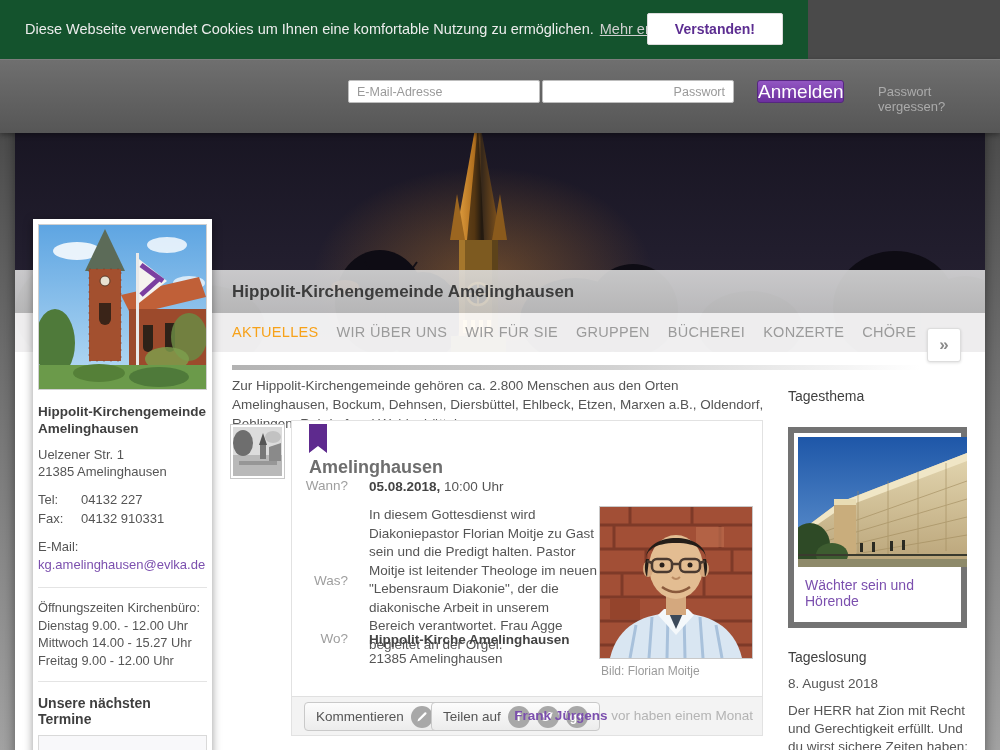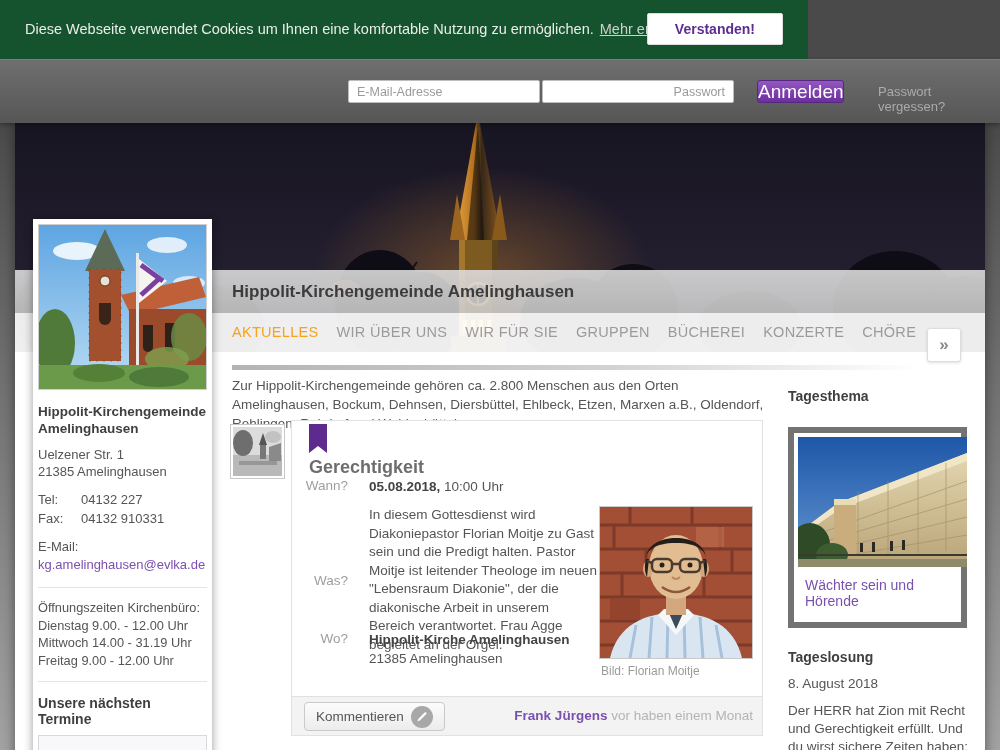--- a/index.html
+++ b/index.html
@@ -9,21 +9,21 @@
     font-family:"Liberation Sans", sans-serif;
     background:linear-gradient(180deg,#4a4a4a 16%,#6e6e6e 48%,#a3a3a3 100%);
   }
   
   .cookie-bar { position:absolute; left:0; top:0; width:808px; height:59px; background:#14532d; z-index:60; }
   .cookie-msg { position:absolute; left:25px; top:21px; font-size:14.5px; color:#ececec; }
   .cookie-more { color:#cfcfcf; text-decoration:underline; margin-left:6px; cursor:pointer; }
   .cookie-btn { position:absolute; right:25px; top:13px; height:32px; padding:0 27px; background:#fff;
     border:1px solid #dcdcdc; border-radius:2px; font-family:inherit; font-size:14px; font-weight:bold; color:#5c2d91; cursor:pointer; }
   
-  .login-bar { position:absolute; left:0; top:59px; width:1000px; height:64px;
+  .login-bar { position:absolute; left:0; top:59px; width:1000px; height:74px;
     background:linear-gradient(#6f6f6f,#565656); box-shadow:0 2px 5px rgba(0,0,0,.35); border-top:1px solid #7d7d7d; z-index:55; }
   .login-input { position:absolute; top:20px; width:192px; height:23px; border:1px solid #bdbdbd; border-radius:2px;
     background:#fff; font-family:inherit; font-size:12.5px; color:#444; padding:0 8px; }
   .login-input::placeholder { color:#9a9a9a; }
   .inp-email { left:348px; } .inp-pass { left:542px;text-align:right; }
   .btn-login { position:absolute; left:757px; top:20px; width:87px; height:23px; border:1px solid #55277f; border-radius:3px;
     background:linear-gradient(#9257c2,#6c2f9e); color:#fff; font-family:inherit; font-size:19px; cursor:pointer; }
   .forgot { position:absolute; left:878px; top:24px; font-size:13px; color:#ababab; cursor:pointer; }
   
   .container { position:absolute; left:15px; top:122px; width:970px; height:640px; background:#fff;
@@ -81,21 +81,21 @@
   .btn-gray { position:absolute; top:5px; height:29px; display:flex; align-items:center; gap:7px; padding:0 11px;
     background:linear-gradient(#fcfcfc,#ececec); border:1px solid #c9c9c9; border-radius:4px; font-family:inherit;
     font-size:13.5px; color:#555; cursor:pointer; }
   .btn-comment { left:12px; } .btn-share { left:139px; }
   .circle-ic { width:22px; height:22px; border-radius:50%; background:#a8a8a8; display:flex; align-items:center; justify-content:center;
     color:#fff; font-size:12px; font-weight:bold; }
   .byline { position:absolute; right:9px; top:11px; font-size:13.5px; color:#b4b4b4; white-space:nowrap; }
   .byline a { font-weight:bold; }
   
   .aside { position:absolute; left:773px; top:266px; width:194px; z-index:5; }
-  .aside-h { font-size:14px; font-weight:bold; color:#3f3f3f; }
+  .aside-h { font-size:14px; font-weight:normal; color:#3f3f3f; }
   .topic-card { margin-top:23px; width:179px; border:6px solid #737373; background:#fff; padding:4px; }
   .topic-card svg { display:block; }
   .topic-link { display:block; padding:10px 7px 9px 7px; font-size:14px; }
   .verse-h { margin-top:21px; }
   .verse-date { margin-top:11px; font-size:13.5px; color:#555; }
   .verse-text { margin-top:11px; width:186px; font-size:13.5px; line-height:18px; color:#555; }
 </style>
 </head>
 <body>
 
@@ -230,21 +230,21 @@
       <div class="tf-row"><span class="lbl">Fax:</span><span>04132 910331</span></div>
     </div>
     <div class="email-block">
       <div>E-Mail:</div>
       <a class="plink">kg.amelinghausen@evlka.de</a>
     </div>
     <div class="divider"></div>
     <div class="hours">
       <div>Öffnungszeiten Kirchenbüro:</div>
       <div>Dienstag 9.00. - 12.00 Uhr</div>
-      <div>Mittwoch 14.00 - 31.19 Uhr</div>
+      <div>Mittwoch 14.00 - 15.27 Uhr</div>
       <div>Freitag 9.00 - 12.00 Uhr</div>
     </div>
     <div class="divider"></div>
     <div class="events-h">Unsere nächsten Termine</div>
     <div class="event-box">
       <div><b>10.08.2018,</b> <span>21:00 Uhr</span></div>
 
     </div>
   </div>
 
@@ -256,21 +256,21 @@
       <polygon points="30,6 26,18 34,18" fill="#555"></polygon>
       <rect x="27" y="18" width="6" height="14" fill="#777"></rect>
       <polygon points="36,20 48,16 48,34 36,34" fill="#8a8a8a"></polygon>
       <rect x="6" y="34" width="38" height="4" fill="#979797"></rect>
       <ellipse cx="40" cy="10" rx="8" ry="6" fill="#c2c2c2"></ellipse>
     </svg>
   </div>
 
   <div class="article">
     <div class="ribbon"></div>
-    <div class="art-title">Gerechtigkeit</div>
+    <div class="art-title">Amelinghausen</div>
 
     <div class="row r-when">
       <div class="lab">Wann?</div>
       <div class="val"><span class="bold-dark">05.08.2018,</span> <span>10:00 Uhr</span></div>
     </div>
 
     <div class="row r-what">
       <div class="lab">Was?</div>
       <div class="val">In diesem Gottesdienst wird Diakoniepastor Florian Moitje zu Gast sein und die Predigt halten. Pastor Moitje ist leitender Theologe im neuen "Lebensraum Diakonie", der die diakonische Arbeit in unserem Bereich verantwortet. Frau Agge begleitet an der Orgel.</div>
     </div>
@@ -319,20 +319,30 @@
     <div class="photo-cap">Bild: Florian Moitje</div>
 
     <div class="art-footer">
       <button class="btn-gray btn-comment">
         <span>Kommentieren</span>
         <span class="circle-ic">
           <svg width="12" height="12" viewBox="0 0 12 12">
               <path d="M1.5 10.5 L2.2 8 L8.6 1.6 A1.1 1.1 0 0 1 10.2 3.2 L3.8 9.6 Z" fill="#fff"></path>
             </svg>
         </span>
+      </button>
+      <button class="btn-gray btn-share">
+        <span>Teilen auf</span>
+        <span class="circle-ic">f</span>
+        <span class="circle-ic">
+          <svg width="13" height="13" viewBox="0 0 24 24">
+              <path fill="#fff" d="M22 5.8c-.7.3-1.5.5-2.3.6.8-.5 1.5-1.3 1.8-2.2-.8.5-1.7.8-2.6 1a4.1 4.1 0 0 0-7 3.7A11.6 11.6 0 0 1 3.4 4.6a4.1 4.1 0 0 0 1.3 5.5c-.7 0-1.3-.2-1.9-.5v.1c0 2 1.4 3.6 3.3 4-.6.2-1.2.2-1.8.1a4.1 4.1 0 0 0 3.8 2.9A8.2 8.2 0 0 1 2 18.4a11.6 11.6 0 0 0 6.3 1.8c7.5 0 11.7-6.3 11.7-11.7v-.5c.8-.6 1.5-1.3 2-2.2z"></path>
+            </svg>
+        </span>
+        <span class="circle-ic">g+</span>
       </button>
       <div class="byline">
         <a class="plink">Frank Jürgens</a>
         <span>vor haben einem Monat</span>
       </div>
     </div>
   </div>
 
   <div class="aside">
     <div class="aside-h">Tagesthema</div>

